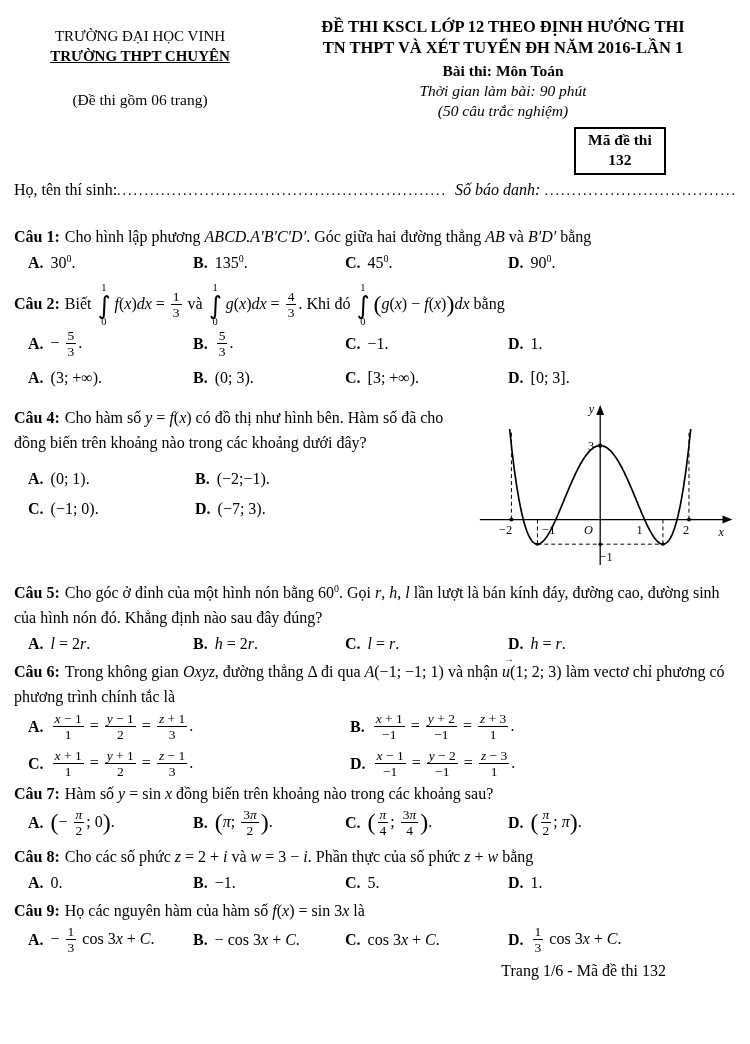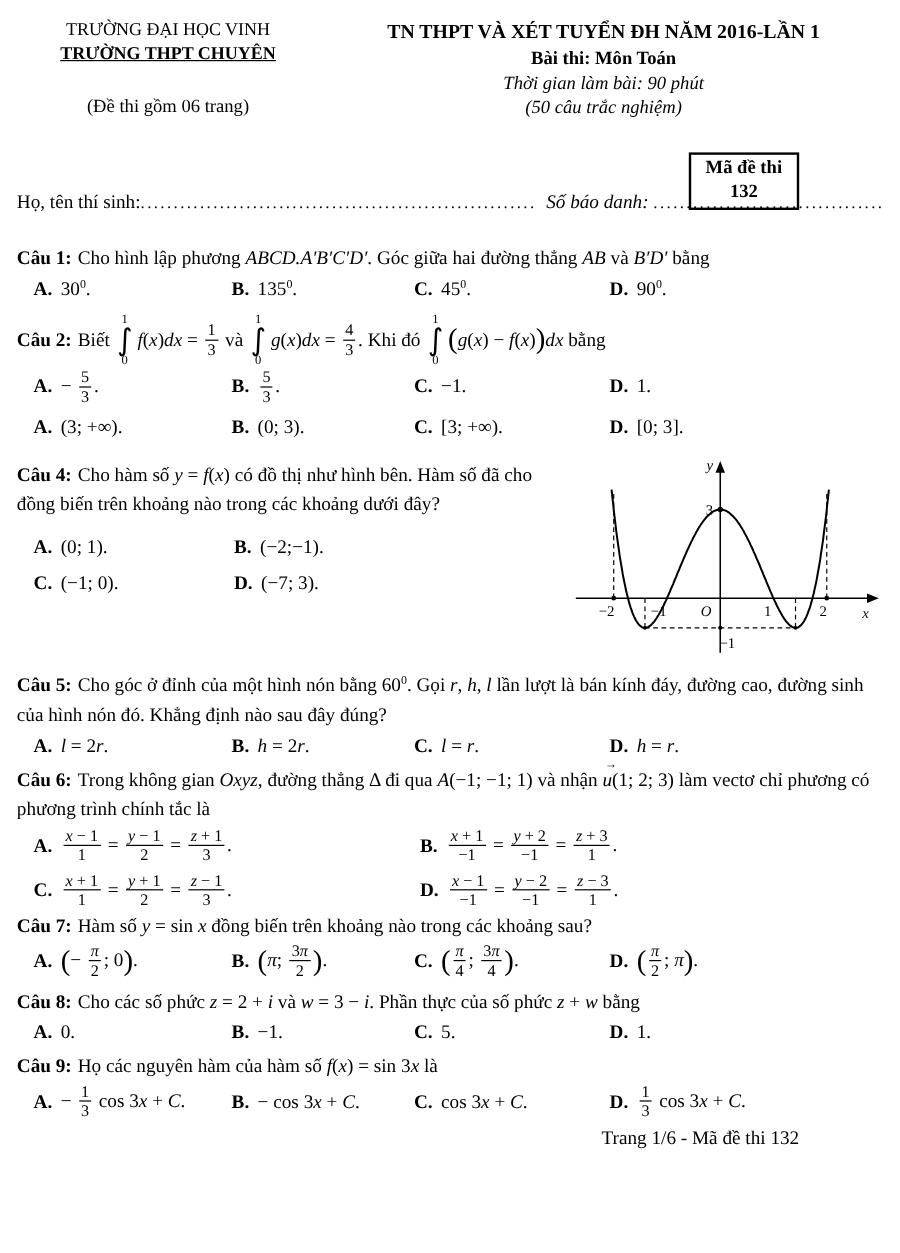--- a/index.html
+++ b/index.html
@@ -64,20 +64,21 @@
 
 <div class="page">
 
   <div class="header">
     <div class="h-left">
       <div class="l1">TRƯỜNG ĐẠI HỌC VINH</div>
       <div class="l2">TRƯỜNG THPT CHUYÊN</div>
       <div class="l3">(Đề thi gồm 06 trang)</div>
     </div>
     <div class="h-right">
+      <div class="t">ĐỀ THI KSCL LỚP 12 THEO ĐỊNH HƯỚNG THI</div>
       <div class="t">TN THPT VÀ XÉT TUYỂN ĐH NĂM 2016-LẦN 1</div>
       <div class="subj">Bài thi: Môn Toán</div>
       <div class="dur">Thời gian làm bài: 90 phút</div>
       <div class="note">(50 câu trắc nghiệm)</div>
     </div>
   </div>
 
   <div class="codebox">
     <div>Mã đề thi</div>
     <div>132</div>

